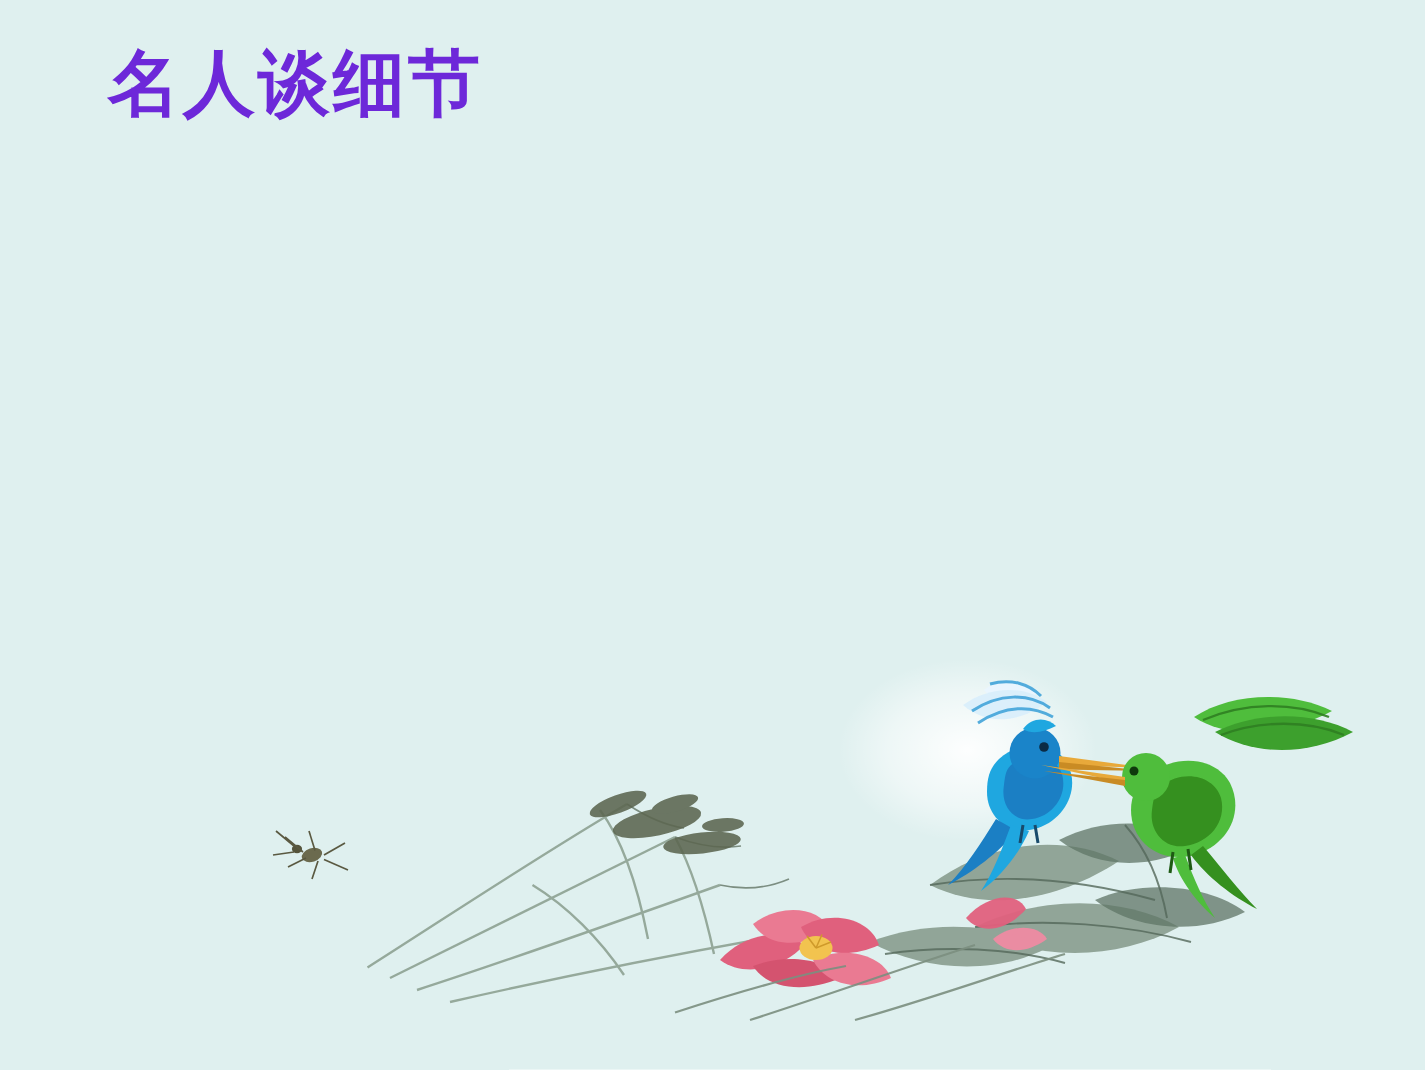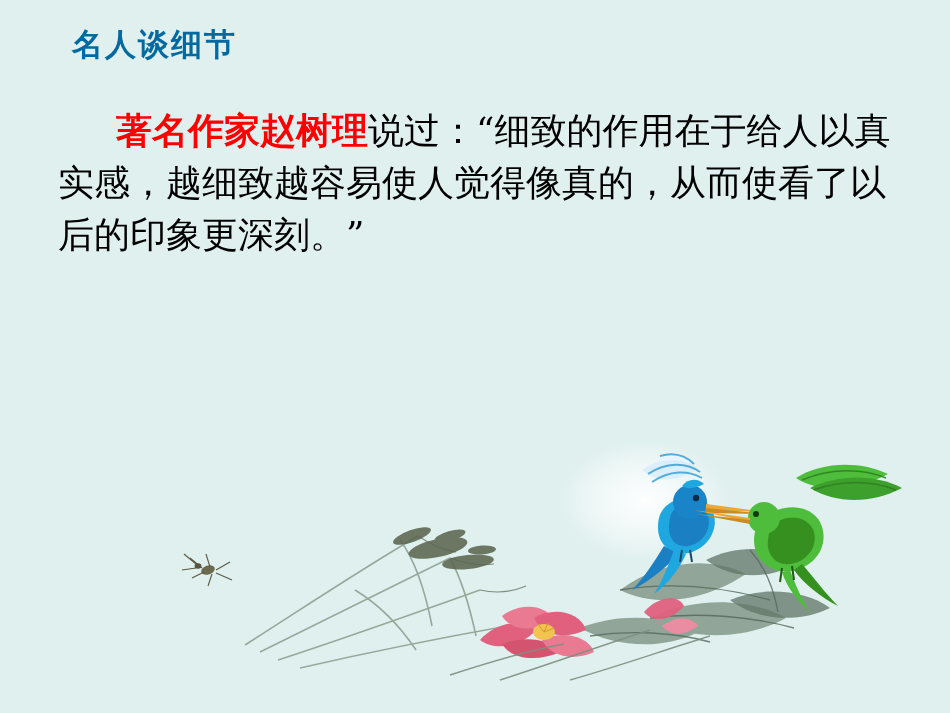--- a/index.html
+++ b/index.html
@@ -17,23 +17,23 @@
     width: 950px;
     height: 713px;
     background: #dff0ef;
     overflow: hidden;
   }
   #title {
     position: absolute;
     left: 72px;
     top: 24px;
     font-family: "DejaVu Sans", sans-serif;
-    font-size: 31px;
+    font-size: 48px;
     font-weight: bold;
-    color: #0369a1;
+    color: #6d28d9;
     letter-spacing: 2px;
     white-space: nowrap;
   }
   .para {
     position: absolute;
     font-family: "DejaVu Serif", serif;
     color: #000000;
     font-size: 36px;
     line-height: 52px;
     font-weight: 500;
@@ -66,23 +66,20 @@
     background: radial-gradient(ellipse at center, rgba(255,255,255,.95) 0%, rgba(255,255,255,.45) 45%, rgba(255,255,255,0) 72%);
   }
 </style>
 </head>
 <body>
 
 <div id="slide">
 
   <div id="title">名人谈细节</div>
 
-  <div class="para" id="para1">
-    <span class="hl">著名作家赵树理</span><span>说过：“细致的作用在于给人以真实感，越细致越容易使人觉得像真的，从而使看了以后的印象更深刻。”</span>
-  </div>
 
 
   <div id="art">
 
     <svg width="720" height="250" style="position:absolute;left:0;top:0">
 
       <g stroke="#8ea293" fill="none" stroke-width="1.6" opacity="0.9">
         <path d="M95 205 C150 170 210 130 268 96"></path>
         <path d="M110 212 C170 182 235 150 300 118"></path>
         <path d="M128 220 C190 200 260 175 330 150"></path>

